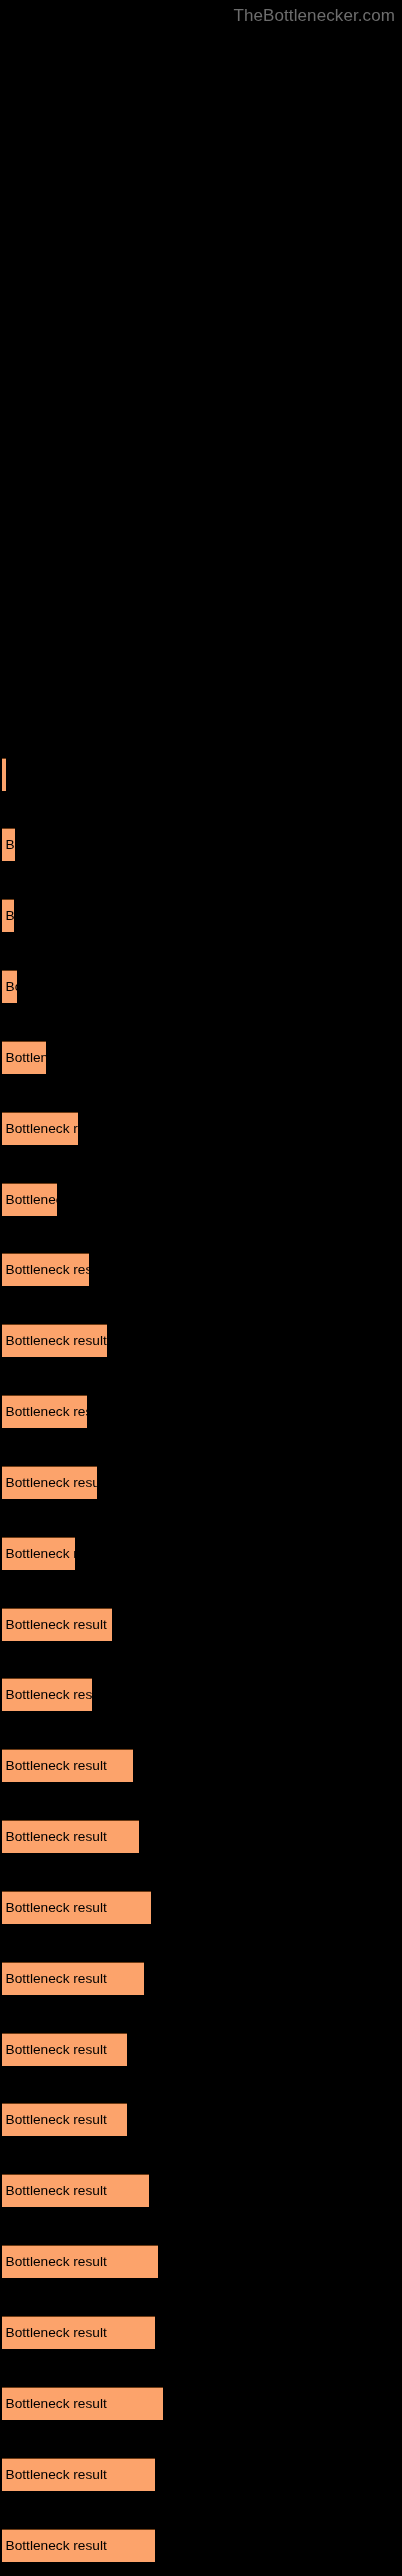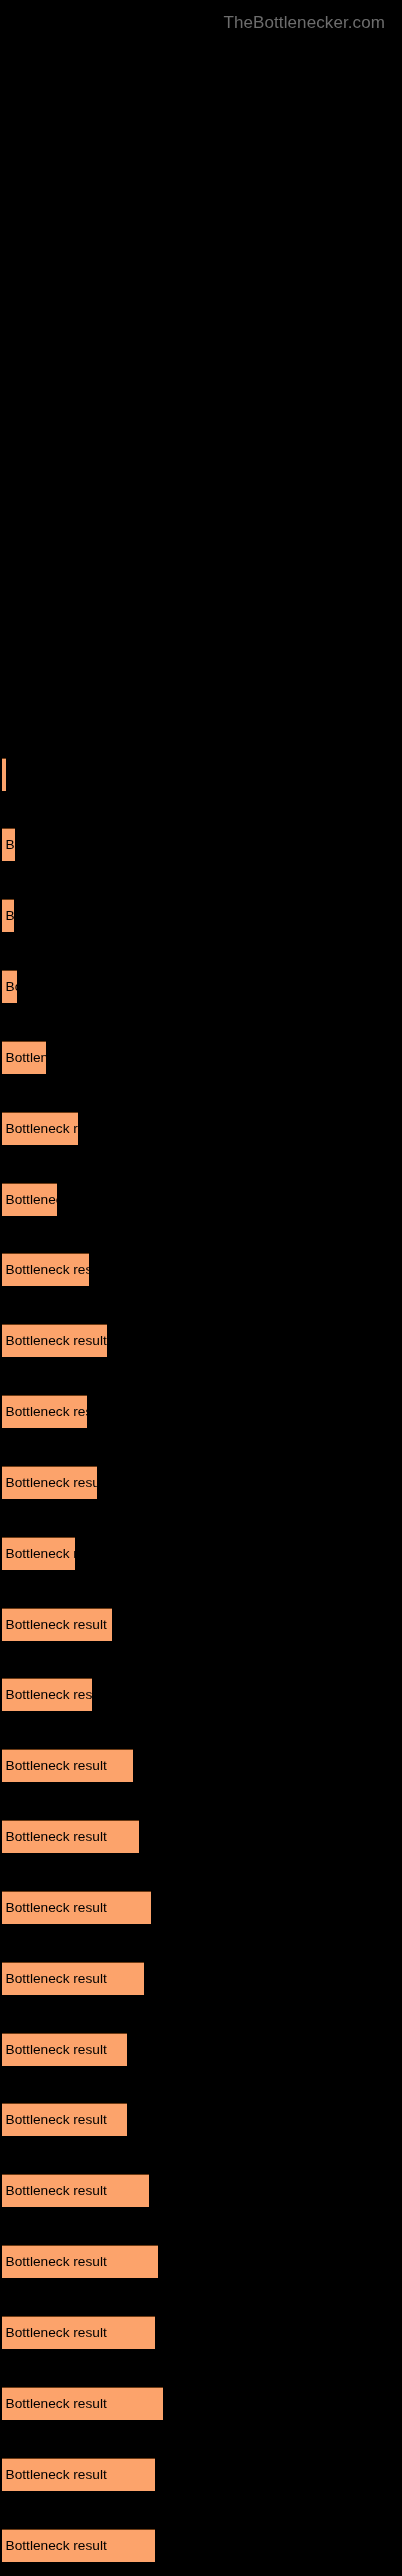--- a/index.html
+++ b/index.html
@@ -19,29 +19,28 @@
   #page {
     position: relative;
     width: 403px;
     height: 2576px;
     background: #000000;
   }
   
   .site-title {
     position: absolute;
     top: 4.8px;
-    right: 18px;
+    right: 8px;
     font-size: 17px;
     line-height: 21px;
     color: #6d6d6d;
     font-family: "Liberation Sans", sans-serif;
     letter-spacing: 0.1px;
     white-space: nowrap;
     user-select: none;
-    margin-top: 7px;
   }
   
   .chart {
     position: absolute;
     left: 0;
     top: 0;
     width: 403px;
     height: 2576px;
   }
   .bar-row {

